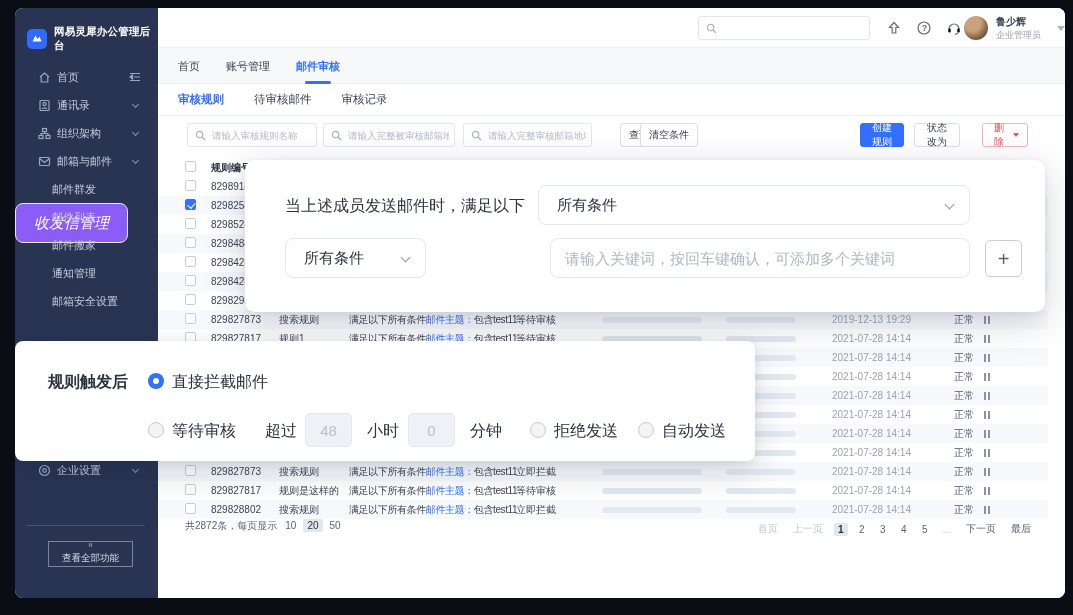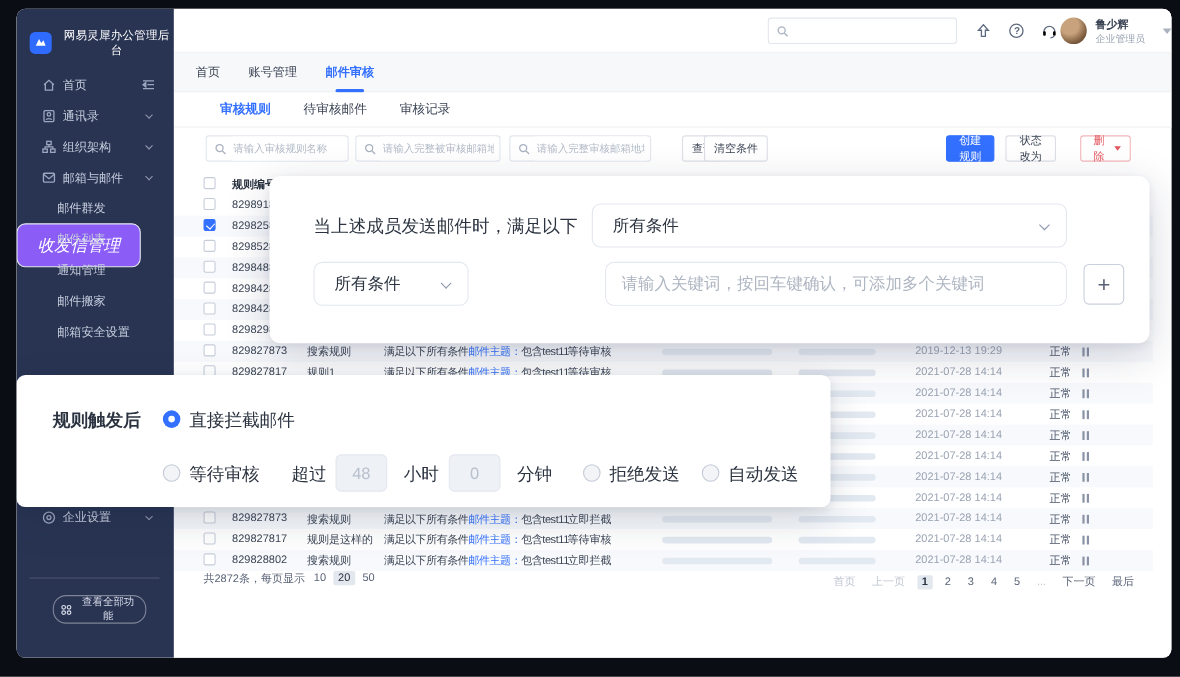--- a/index.html
+++ b/index.html
@@ -4,35 +4,35 @@
 <style>
   html,body{margin:0;padding:0;background:#0a0d14;width:1073px;height:615px;overflow:hidden;
     font-family:"Liberation Sans","DejaVu Sans",sans-serif;}
   *{box-sizing:border-box;}
   .win{position:absolute;left:15px;top:8px;width:1050px;height:590px;background:#fff;
     border-radius:8px;overflow:hidden;}
   
   .sidebar{position:absolute;left:0;top:0;width:143px;height:590px;background:#293453;z-index:2;}
   .logo{display:flex;align-items:center;gap:7px;padding:17px 0 0 12px;}
   .logo-ic{width:20px;height:20px;border-radius:5px;background:#2f6bff;display:flex;align-items:center;justify-content:center;flex:0 0 auto;}
-  .logo-tx{color:#fff;font-size:10.5px;font-weight:normal;letter-spacing:.2px;text-align:center;}
+  .logo-tx{color:#fff;font-size:10.5px;font-weight:bold;letter-spacing:.2px;}
   .nav{position:absolute;top:55px;left:0;right:0;}
   .sitem,.ssub{position:relative;height:28px;display:flex;align-items:center;color:#c6cddd;font-size:11px;cursor:pointer;}
   .sitem{padding-left:23px;gap:6px;}
   .ssub{padding-left:37px;}
   .ssub.sel{background:#8b5cf6;color:#fff;font-style:italic;}
   .sic{width:13px;height:13px;flex:0 0 auto;}
   .sic path,.sic rect,.sic circle{fill:none;stroke:#9ba6bf;stroke-width:1.2;}
   .chev{position:absolute;right:20px;top:11px;width:5px;height:5px;border-right:1px solid #8d97ad;border-bottom:1px solid #8d97ad;transform:rotate(45deg);}
   .fold{position:absolute;right:17px;top:8px;width:12px;height:12px;}
   .fold path{stroke:#9ba6bf;stroke-width:1.2;fill:#9ba6bf;}
   .gap-above{margin-top:113px;}
   .sdivider{position:absolute;left:12px;right:13px;top:517px;height:1px;background:rgba(255,255,255,.16);}
   .allfeat{position:absolute;left:33px;top:533px;width:85px;height:26px;border:1px solid rgba(255,255,255,.4);
-    border-radius:12px;background:transparent;color:#d7dce8;font-size:9.5px;display:flex;align-items:center;justify-content:flex-end;gap:5px;cursor:pointer;}
+    border-radius:0;background:transparent;color:#d7dce8;font-size:9.5px;display:flex;align-items:center;justify-content:flex-end;gap:5px;cursor:pointer;flex-direction:column;}
   .grid-ic circle{fill:none;stroke:#d7dce8;stroke-width:1.1;}
   
   .main{position:absolute;left:143px;top:0;right:0;bottom:0;background:#fff;}
   .topbar{position:absolute;left:0;top:0;right:0;height:40px;border-bottom:1px solid #eef0f4;background:#fff;}
   .srch{position:absolute;left:540px;top:8px;width:172px;height:24px;border:1px solid #e2e6ed;border-radius:3px;}
   .srch input{position:absolute;left:24px;top:0;right:4px;height:22px;border:0;outline:none;font-size:9.5px;color:#47505f;font-family:inherit;}
   .srch input::placeholder{color:#b6bdc9;}
   .mag{position:absolute;left:7px;top:6px;width:11px;height:11px;}
   .mag circle,.mag line{fill:none;stroke:#aab2c0;stroke-width:1.2;}
   .tbic{position:absolute;top:12px;width:16px;height:16px;cursor:pointer;}
@@ -42,21 +42,21 @@
     background:radial-gradient(circle at 35% 30%,#c7a27c 0 35%,#7d5b3e 70%,#4e3a28 100%);cursor:pointer;}
   .uname{position:absolute;left:838px;top:7px;font-size:10px;font-weight:bold;color:#3a4354;cursor:pointer;}
   .urole{position:absolute;left:838px;top:21px;font-size:9px;color:#9aa3b2;}
   .ucaret{position:absolute;left:899px;top:18px;width:0;height:0;border-left:4px solid transparent;border-right:4px solid transparent;border-top:5px solid #aab2c0;cursor:pointer;}
   
   .tabstrip{position:absolute;left:0;top:40px;right:0;height:36px;background:#f7f8fa;border-bottom:1px solid #eceff3;display:flex;align-items:center;padding-left:20px;gap:26px;}
   .tab{position:relative;height:36px;line-height:36px;font-size:11px;color:#3a4354;cursor:pointer;}
   .tab.active{color:#3370ff;font-weight:bold;}
   .tab.active::after{content:'';position:absolute;left:50%;transform:translateX(-50%);bottom:0;width:26px;height:3px;border-radius:2px;background:#3370ff;}
   
-  .subtabs{position:absolute;left:0;top:76px;right:0;height:32px;border-bottom:1px solid #eef0f4;display:flex;align-items:center;padding-left:42px;gap:30px;background:#fff;}
+  .subtabs{position:absolute;left:0;top:76px;right:0;height:32px;border-bottom:1px solid #eef0f4;display:flex;align-items:center;padding-left:20px;gap:30px;background:#fff;}
   .stab{font-size:11.5px;color:#3a4354;cursor:pointer;}
   .stab.active{color:#3370ff;font-weight:bold;}
   
   .frow{position:absolute;left:0;top:115px;right:0;height:24px;}
   .finput{position:absolute;height:24px;border:1px solid #e2e6ed;border-radius:3px;background:#fff;}
   .finput input{position:absolute;left:22px;top:0;right:3px;height:22px;border:0;outline:none;font-size:9.5px;color:#47505f;font-family:inherit;}
   .finput input::placeholder{color:#b3bbc8;}
   .btn{position:absolute;height:24px;border-radius:3px;border:1px solid #dcdfe6;background:#fff;color:#3a4354;font-size:10px;display:flex;align-items:center;justify-content:center;cursor:pointer;padding:0 8px;}
   .btn.primary{background:#3370ff;border-color:#3370ff;color:#fff;}
   .btn.danger{border-color:#f3b6ba;color:#e4535c;gap:6px;}
@@ -169,24 +169,24 @@
       <div class="ssub">
         <span>邮件群发</span>
       </div>
       <div class="ssub sel">
         <span>收发信管理</span>
       </div>
       <div class="ssub">
         <span>邮件列表</span>
       </div>
       <div class="ssub">
+        <span>邮件搬家</span>
+      </div>
+      <div class="ssub">
         <span>通知管理</span>
-      </div>
-      <div class="ssub">
-        <span>邮件搬家</span>
       </div>
       <div class="ssub">
         <span>邮箱安全设置</span>
       </div>
       <div class="sitem gap-above">
         <svg class="sic" viewBox="0 0 13 13">
             <rect x="2.5" y="1.5" width="8" height="10"></rect>
             <path d="M4.5 4 H8.5 M4.5 6.5 H8.5 M4.5 9 H6.5"></path>
           </svg>
         <span>企业文化</span>

